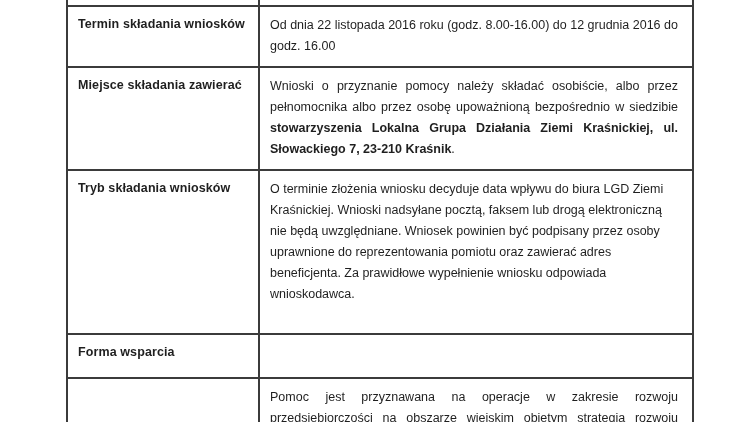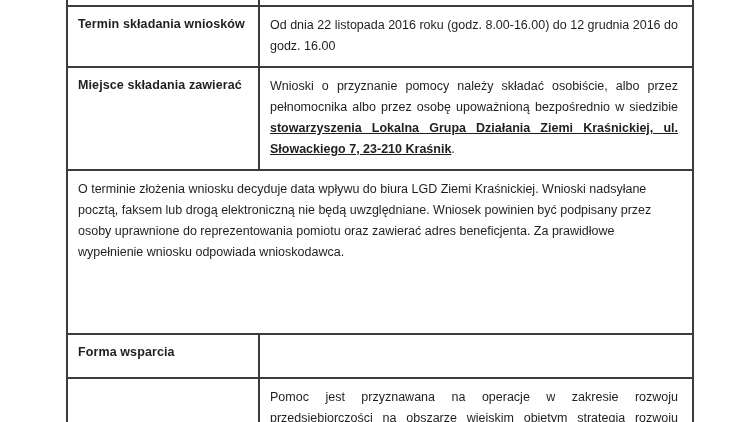--- a/index.html
+++ b/index.html
@@ -59,21 +59,21 @@
     padding: 8px 14px 9px 10px;
     font-size: 12.5px;
     line-height: 21px;
   }
   .cell.content p { margin: 0 0 10px 0; }
   .cell.content p:last-child { margin-bottom: 0; }
   .lh22 { line-height: 22px; }
   .lh26 { line-height: 26px; }
   .just { text-align: justify; }
   .bold { font-weight: bold; letter-spacing: 0.1px; }
-  .bold-underline { font-weight: bold; text-decoration: underline; }
+  .bold-underline { font-weight: bold; }
   .padtop { padding-top: 11px; }
 </style>
 </head>
 <body>
 
 <div class="page">
   <div class="tbl">
 
     <div class="row spacer">
       <div class="cell label"></div>
@@ -92,20 +92,23 @@
     <div class="row r2">
       <div class="cell label">
         <span>Miejsce składania zawierać</span>
       </div>
       <div class="cell content lh22">
         <p class="just"><span>Wnioski o przyznanie pomocy należy składać osobiście, albo przez pełnomocnika albo przez osobę upoważnioną bezpośrednio w siedzibie </span><span class="bold-underline">stowarzyszenia Lokalna Grupa Działania Ziemi Kraśnickiej, ul. Słowackiego 7, 23-210 Kraśnik</span><span>.</span></p>
       </div>
     </div>
 
     <div class="row r3">
+      <div class="cell label">
+        <span>Tryb składania wniosków</span>
+      </div>
       <div class="cell content">
         <p>O terminie złożenia wniosku decyduje data wpływu do biura LGD Ziemi Kraśnickiej. Wnioski nadsyłane pocztą, faksem lub drogą elektroniczną nie będą uwzględniane. Wniosek powinien być podpisany przez osoby uprawnione do reprezentowania pomiotu oraz zawierać adres beneficjenta. Za prawidłowe wypełnienie wniosku odpowiada wnioskodawca.</p>
       </div>
     </div>
 
     <div class="row r4">
       <div class="cell label padtop">
         <span>Forma wsparcia</span>
       </div>
     </div>

